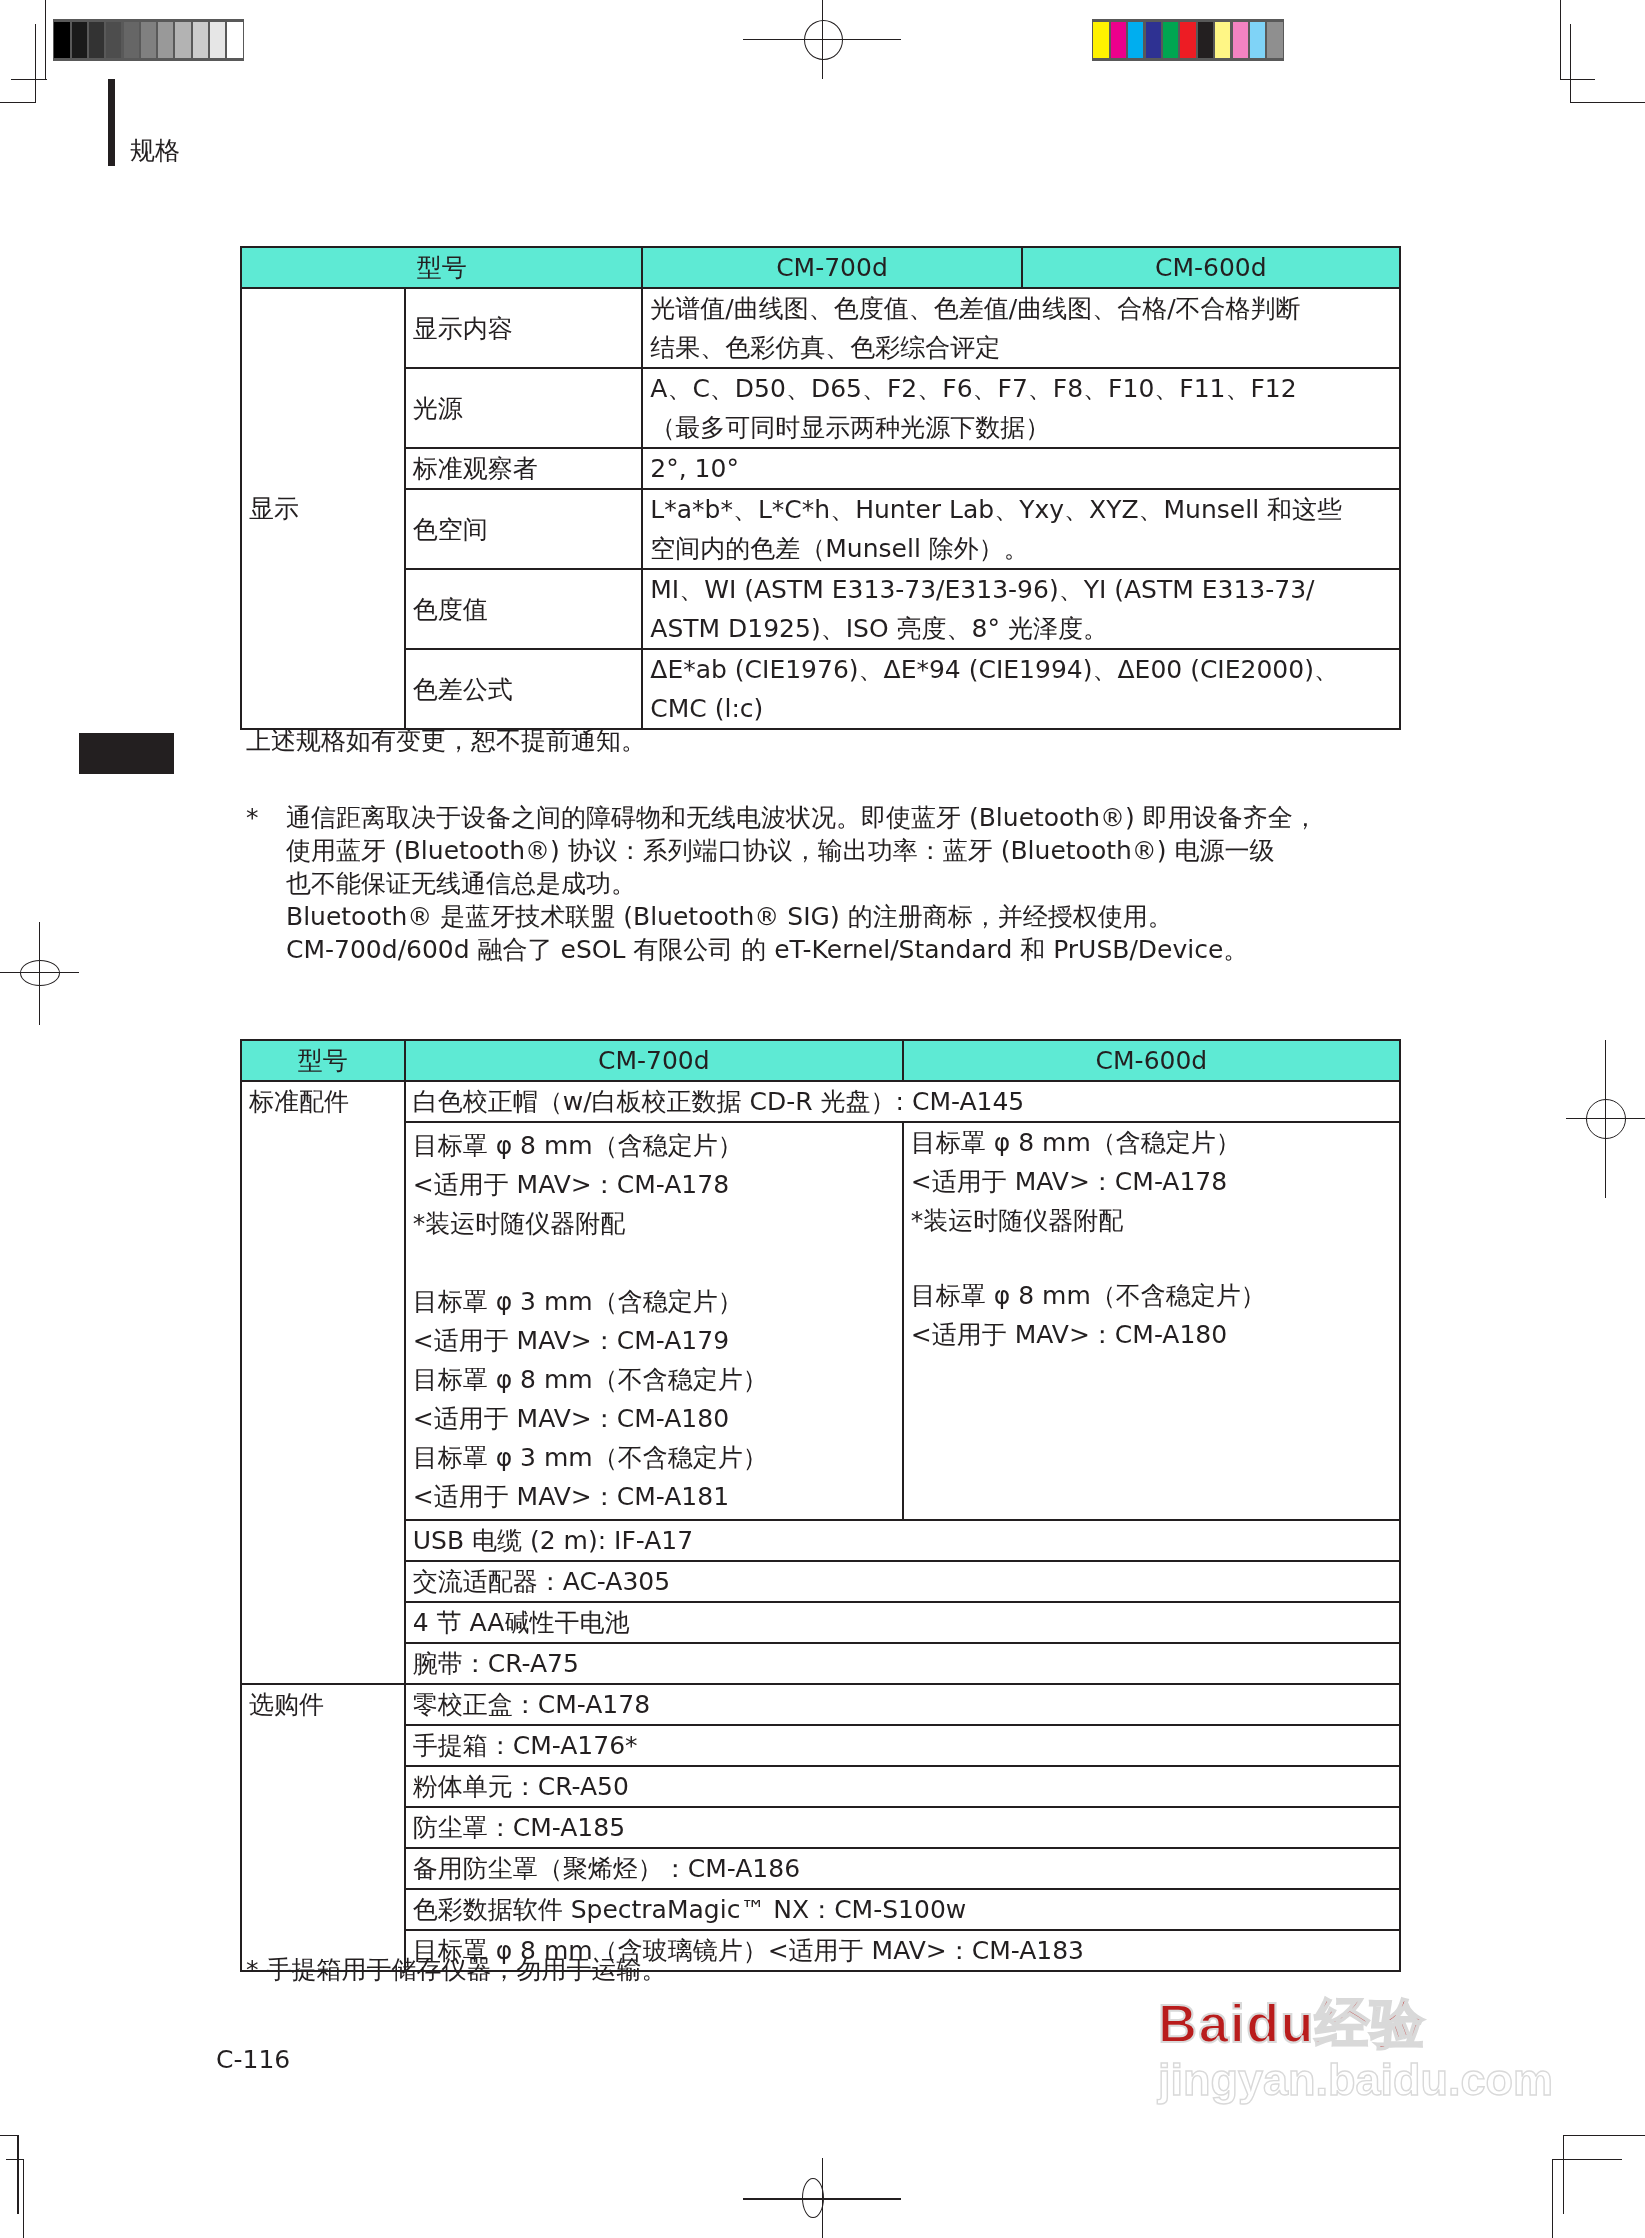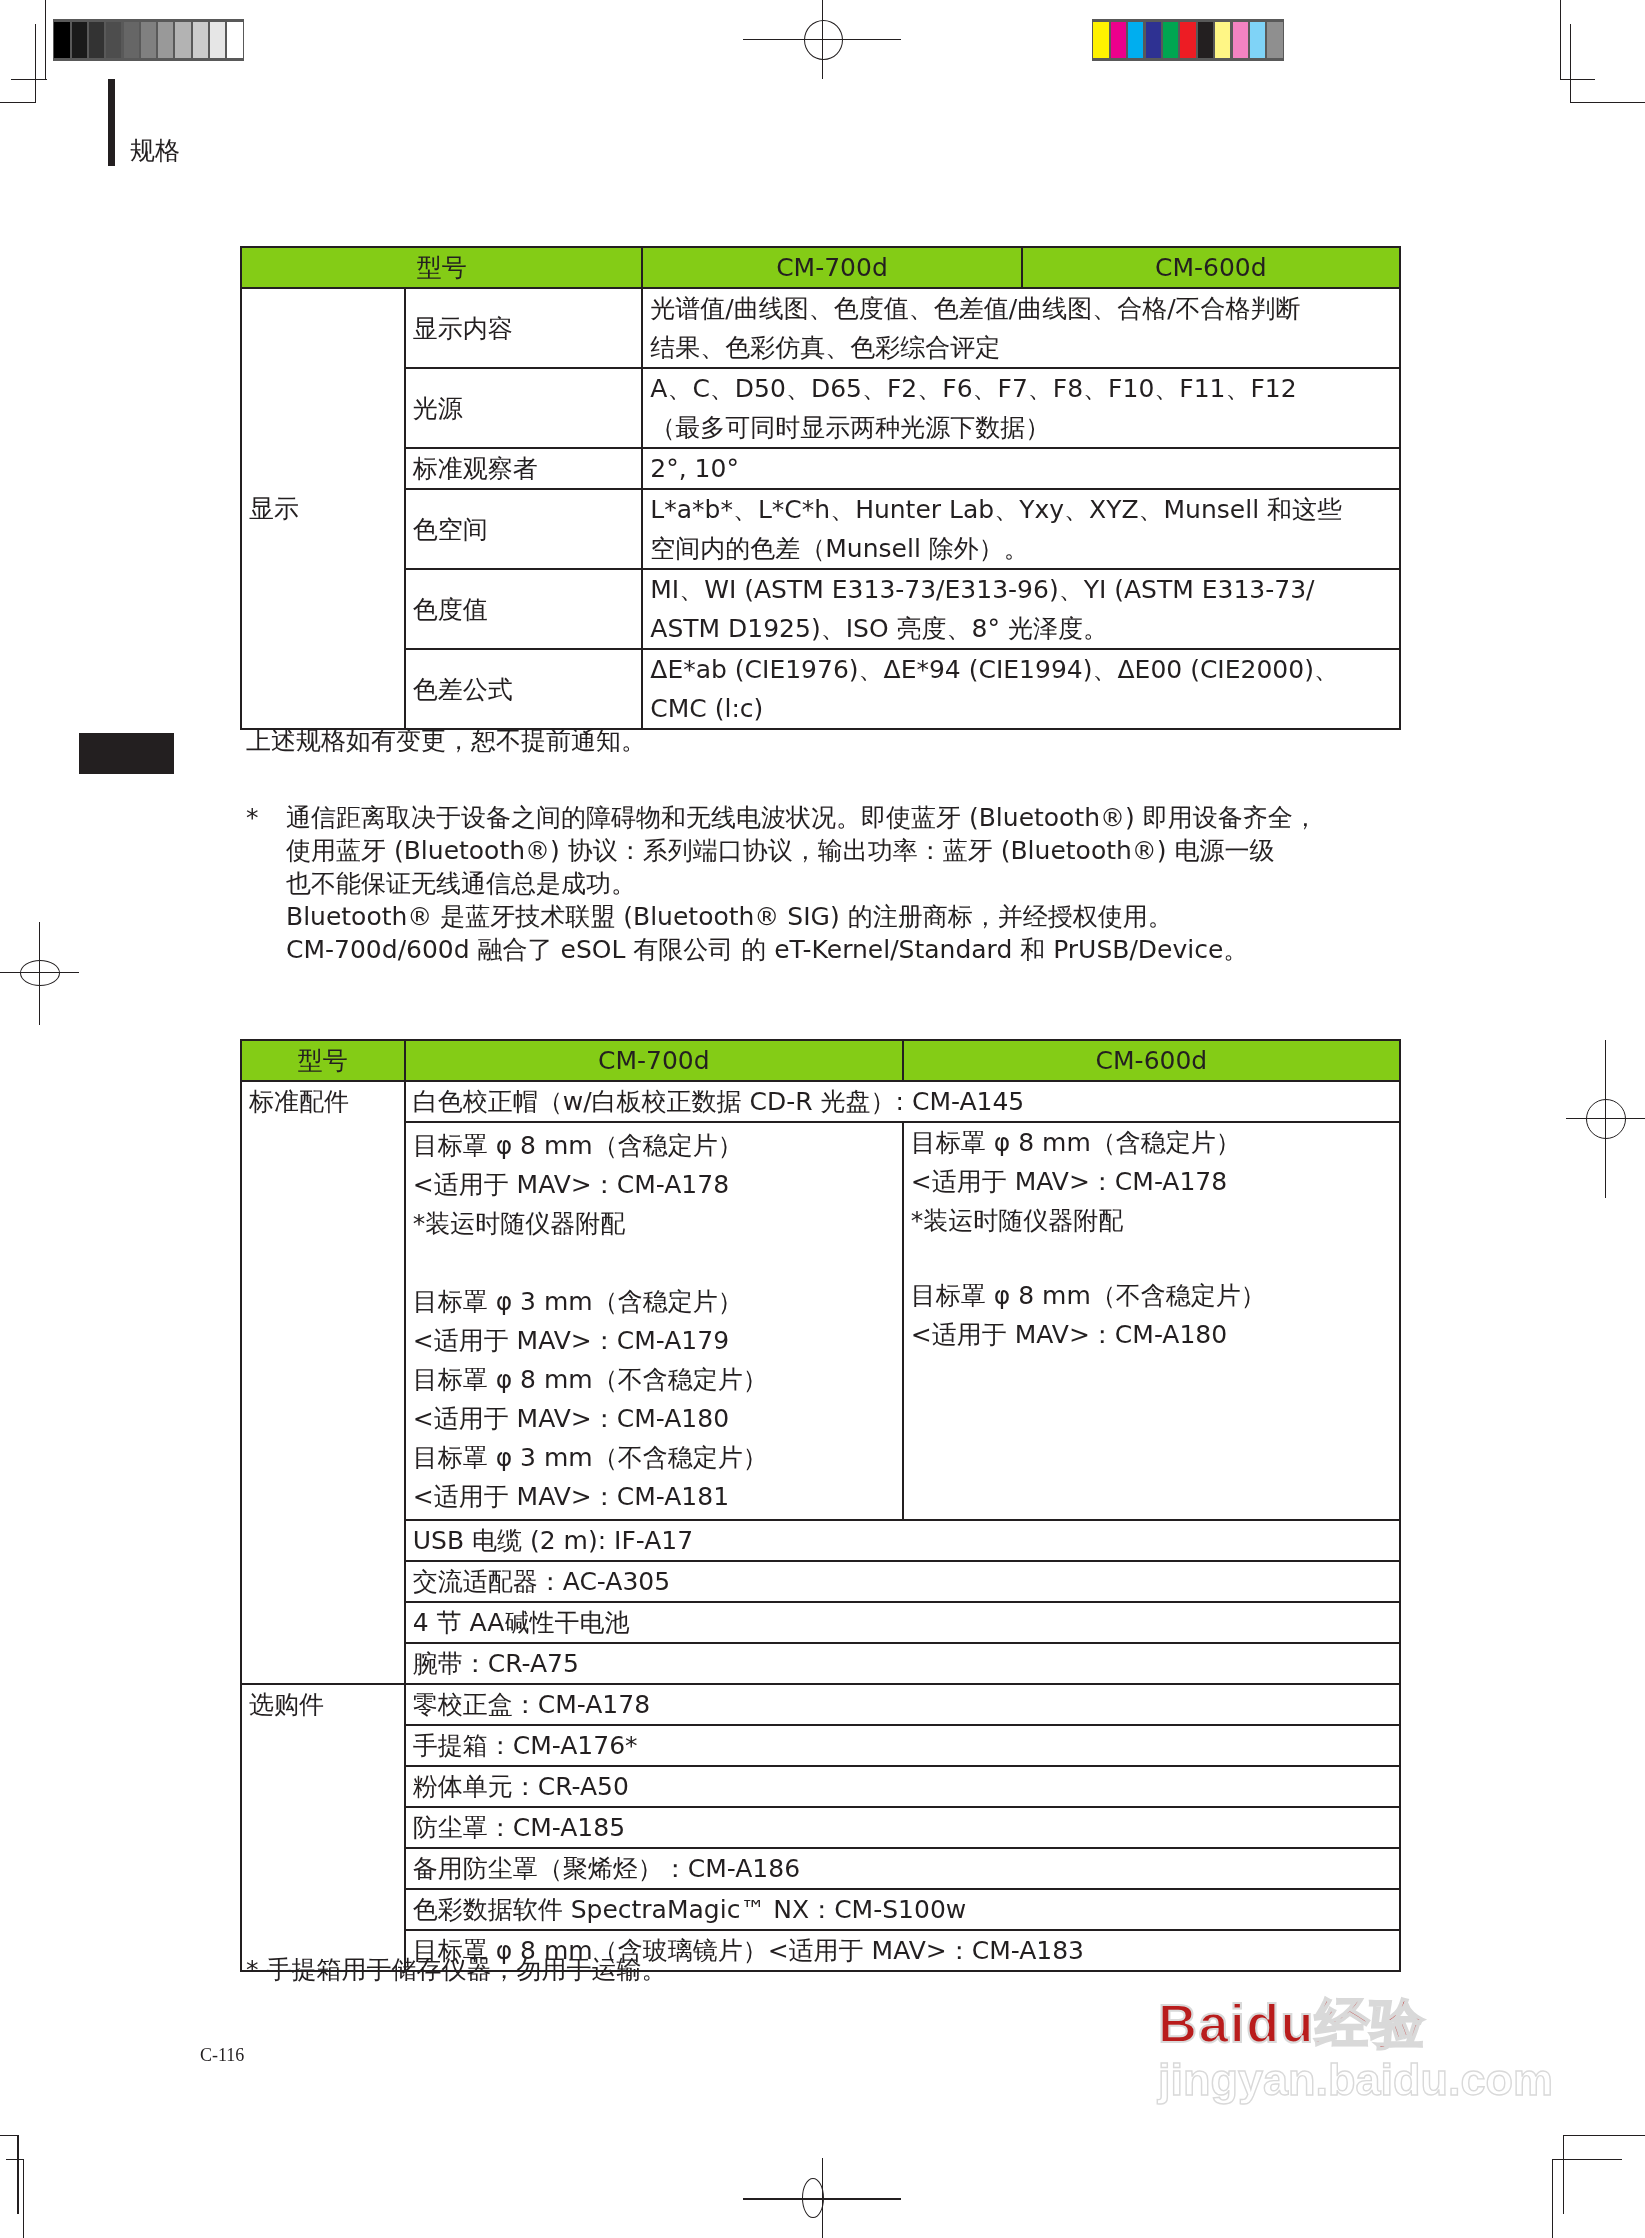--- a/index.html
+++ b/index.html
@@ -8,26 +8,26 @@
   .strip { position:absolute; top:19px; height:42px; display:flex; background:#595959; padding:2.8px 1.4px; box-sizing:border-box; gap:2.1px; }
   .strip .sw { flex:1; height:100%; }
   .line { position:absolute; background:#231f20; }
   .circle { position:absolute; border:1.4px solid #231f20; border-radius:50%; box-sizing:border-box; }
   .hdr-bar { position:absolute; left:108px; top:79px; width:7px; height:87px; background:#231f20; }
   .hdr-title { position:absolute; left:130px; top:134px; font-size:25px; }
   .tab-block { position:absolute; left:79px; top:733px; width:95px; height:41px; background:#231f20; }
 
   table.spec { position:absolute; left:240px; width:1161px; border-collapse:collapse; font-size:25px; line-height:39px; }
   table.spec td, table.spec th { border:2.1px solid #231f20; vertical-align:middle; padding:0 7px; text-align:left; font-weight:normal; }
-  table.spec th { background:#84cc16; text-align:center; height:36px; }
+  table.spec th { background:#5eead4; text-align:center; height:36px; }
   table.spec td.top { vertical-align:top; }
   .multi div { line-height:39px; }
   .note { position:absolute; font-size:25px; line-height:33px; }
   .foot { position:absolute; font-size:25px; }
-  .page-no { position:absolute; left:200px; top:2045px; font-size:18px;font-family:Liberation Serif, serif; }
+  .page-no { position:absolute; left:216px; top:2045px; font-size:25px; }
   .wm { position:absolute; left:1158px; top:1988px; color:#e4e4e4; font-family:"Liberation Sans",sans-serif; font-weight:bold; }
   .wm .big { font-size:54px; letter-spacing:1.4px; -webkit-text-stroke:2.1px #d9d9d9; color:#b91c1c; }
   .wm .small { font-size:45px; -webkit-text-stroke:1.4px #d9d9d9; color:#fff; display:block; margin-top:-7px; }
 </style>
 </head>
 <body>
 
 <div class="strip" style="left:53px;width:191px;" id="grayStrip">
     <div class="sw" style="background: rgb(0, 0, 0);"></div>
     <div class="sw" style="background: rgb(26, 26, 26);"></div>

